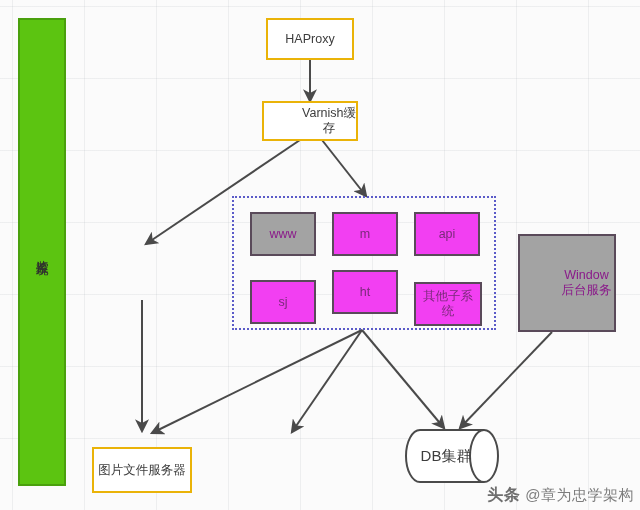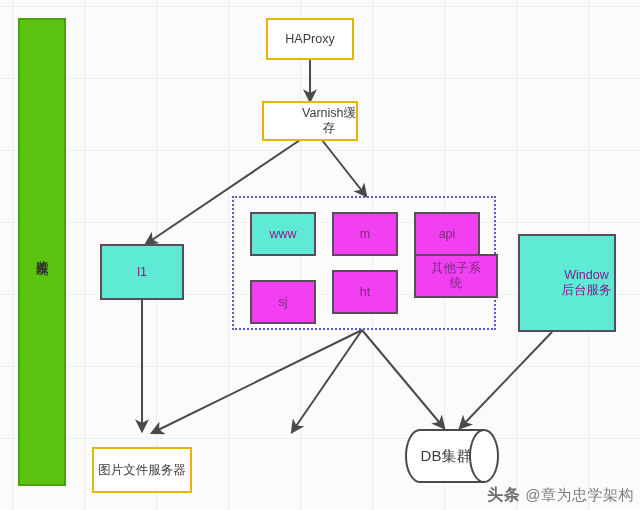--- a/index.html
+++ b/index.html
@@ -48,21 +48,21 @@
     border: 2px solid #eab308;
     font-size: 12.5px;
   }
   .magenta {
     background: #f23ff2;
     border: 2px solid #5a4a5a;
     color: #7a2a7a;
     font-size: 12.5px;
   }
   .magenta.hot {
-    background: #5eead4;
+    background: #a3a3a3;
     color: #8a1a8a;
   }
   .green {
     background: #5cc411;
     border: 2px solid #4aa00d;
     color: #2f2f2f;
     font-size: 12.5px;
   }
   #group-box {
     position: absolute;
@@ -168,27 +168,24 @@
   </div>
 
   <div class="node magenta" style="left:250px; top:270px; width:66px; height:44px;margin-top:10px;">
     <span>sj</span>
   </div>
 
   <div class="node magenta" style="left:332px; top:270px; width:66px; height:44px;">
     <span>ht</span>
   </div>
 
-  <div class="node magenta" style="left:414px; top:254px; width:84px; height:44px;">
+  <div class="node magenta" style="left:414px; top:282px; width:68px; height:44px;">
     <span style="max-width:52px;">其他子系统</span>
   </div>
 
-  <div class="node magenta hot" style="left:100px; top:244px; width:84px; height:56px;">
-    <span>l1</span>
-  </div>
 
   <div class="node magenta hot" style="left:518px; top:234px; width:98px; height:98px;padding-left:39px;">
     <span style="max-width:86px;">Window后台服务</span>
   </div>
 
   <div class="node plain" style="left:92px; top:431px; width:100px; height:46px;margin-top:16px;">
     <span style="max-width:88px;">图片文件服务器</span>
   </div>
 
 

